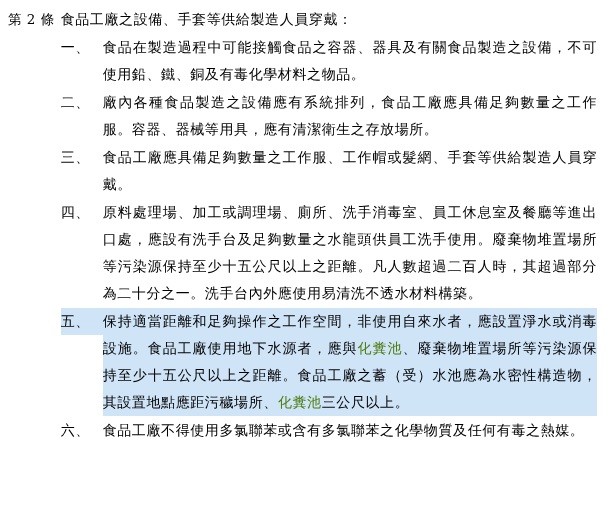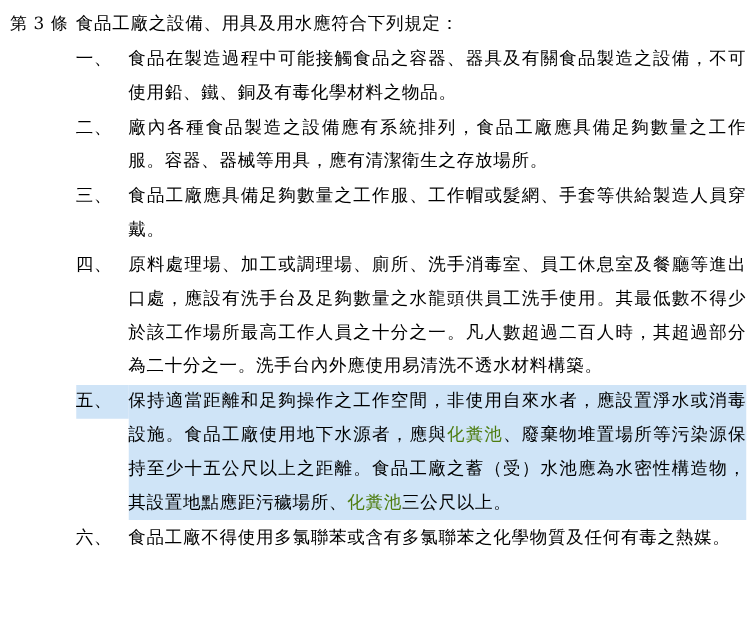--- a/index.html
+++ b/index.html
@@ -79,39 +79,39 @@
   }
   .hl-term {
     color: #4d7c0f;
   }
 </style>
 </head>
 <body>
 
 <div class="page">
   <div class="article">
-    <div class="article-label">第 3 條</div>
+    <div class="article-label">第 2 條</div>
     <div class="article-body">
-      <div class="lead">食品工廠之設備、用具及用水應符合下列規定：</div>
+      <div class="lead">食品工廠之設備、手套等供給製造人員穿戴：</div>
       <ul class="items" id="clause-list">
           <li class="item">
             <span class="item-marker">一、</span>
             <span class="item-text"><span>食品在製造過程中可能接觸食品之容器、器具及有關食品製造之設備，不可使用鉛、鐵、銅及有毒化學材料之物品。</span></span>
           </li>
           <li class="item">
             <span class="item-marker">二、</span>
             <span class="item-text"><span>廠內各種食品製造之設備應有系統排列，食品工廠應具備足夠數量之工作服。容器、器械等用具，應有清潔衛生之存放場所。</span></span>
           </li>
           <li class="item">
             <span class="item-marker">三、</span>
             <span class="item-text"><span>食品工廠應具備足夠數量之工作服、工作帽或髮網、手套等供給製造人員穿戴。</span></span>
           </li>
           <li class="item">
             <span class="item-marker">四、</span>
-            <span class="item-text"><span>原料處理場、加工或調理場、廁所、洗手消毒室、員工休息室及餐廳等進出口處，應設有洗手台及足夠數量之水龍頭供員工洗手使用。其最低數不得少於該工作場所最高工作人員之十分之一。凡人數超過二百人時，其超過部分為二十分之一。洗手台內外應使用易清洗不透水材料構築。</span></span>
+            <span class="item-text"><span>原料處理場、加工或調理場、廁所、洗手消毒室、員工休息室及餐廳等進出口處，應設有洗手台及足夠數量之水龍頭供員工洗手使用。廢棄物堆置場所等污染源保持至少十五公尺以上之距離。凡人數超過二百人時，其超過部分為二十分之一。洗手台內外應使用易清洗不透水材料構築。</span></span>
           </li>
           <li class="item highlighted">
             <span class="item-marker">五、</span>
             <span class="item-text"><span>保持適當距離和足夠操作之工作空間，非使用自來水者，應設置淨水或消毒設施。食品工廠使用地下水源者，應與</span><span class="hl-term">化糞池</span><span>、廢棄物堆置場所等污染源保持至少十五公尺以上之距離。食品工廠之蓄（受）水池應為水密性構造物，其設置地點應距污穢場所、</span><span class="hl-term">化糞池</span><span>三公尺以上。</span></span>
           </li>
           <li class="item">
             <span class="item-marker">六、</span>
             <span class="item-text"><span>食品工廠不得使用多氯聯苯或含有多氯聯苯之化學物質及任何有毒之熱媒。</span></span>
           </li>
         </ul>

